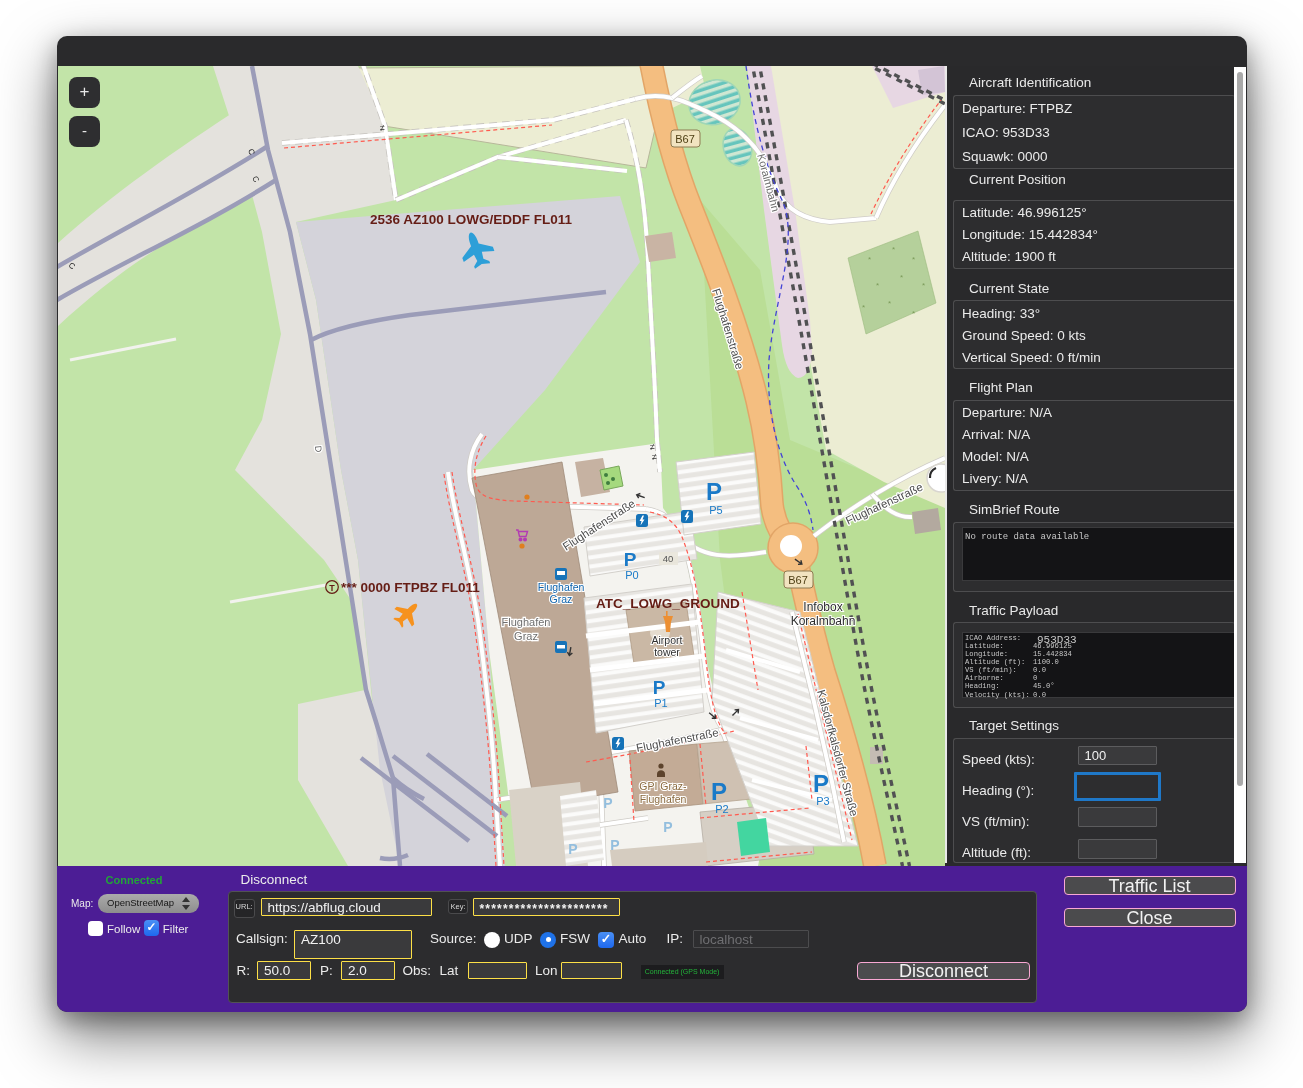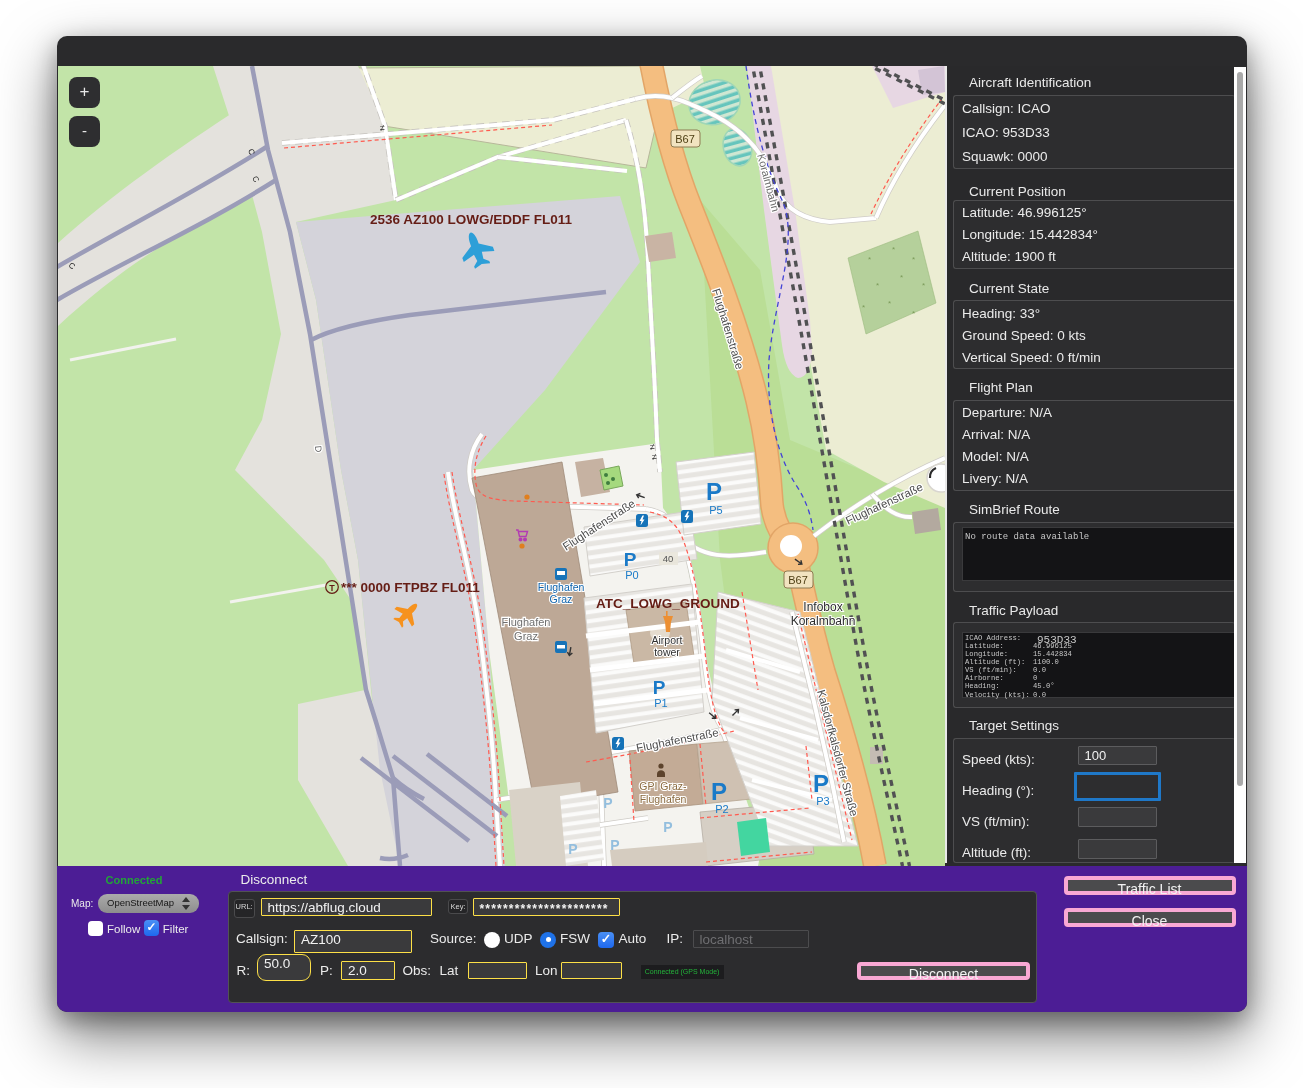--- a/index.html
+++ b/index.html
@@ -15,21 +15,21 @@
   .sbox{position:absolute;left:6px;width:282px;border:1px solid #4d4d4f;border-radius:3px;background:#2d2d2f;border-right:none;}
   .srow{position:absolute;left:15px;color:#ebebeb;font-size:13.5px;white-space:nowrap;}
   .darkbox{position:absolute;background:#141416;border:1px solid #3a3a3c;}
   .mono{font-family:"Liberation Mono",monospace;color:#c8c8c8;white-space:pre;}
   .sinput{position:absolute;background:#3a3a3c;border:1px solid #5c5c5e;border-radius:1px;color:#f0f0f0;font-size:13px;padding-left:6px;}
   .scroll{position:absolute;left:1177px;top:31px;width:12px;height:796px;background:#ffffff;}
   .thumb{position:absolute;left:3px;top:5px;width:6px;height:714px;background:#a9a9a9;border-radius:3px;}
   .panel{position:absolute;left:0;top:830px;width:100%;height:146px;background:#4c1d95;border-radius:0 0 10px 10px;}
   .plabel{position:absolute;color:#ebebeb;font-size:13.5px;white-space:nowrap;}
   .pinput{position:absolute;background:#3a3a3c;border:1px solid #fde047;border-radius:1px;color:#f2f2f2;font-size:13.5px;padding-left:6px;white-space:nowrap;}
-  .btn{position:absolute;background:#4b4b4d;border:4px solid #f9a8d4;border-radius:4px;color:#f2f2f2;font-size:14px;text-align:center;}
+  .btn{position:absolute;background:#4b4b4d;border:1px solid #f9a8d4;border-radius:4px;color:#f2f2f2;font-size:18px;text-align:center;}
   .tinylab{position:absolute;background:#252527;border:1px solid #4a4a4c;border-radius:3px;color:#d8d8d8;font-size:7.5px;text-align:center;}
 </style>
 </head>
 <body>
 <div class="window">
   <div class="mapwrap">
     <svg width="887" height="800" viewBox="58 66 887 800" xmlns="http://www.w3.org/2000/svg" style="position:absolute;left:0;top:0;">
 <defs>
 <pattern id="pkh" width="12" height="9" patternUnits="userSpaceOnUse" patternTransform="rotate(-8)">
   <rect width="12" height="9" fill="#e7e5e1"></rect>
@@ -251,34 +251,34 @@
 <circle cx="332" cy="587" r="6.3" fill="none" stroke="#651d15" stroke-width="1.2"></circle>
         <text x="332" y="591" font-size="9" fill="#651d15" text-anchor="middle" font-weight="bold">T</text>
 <text x="341" y="592" font-size="13.5" fill="#651d15" font-weight="bold">*** 0000 FTPBZ FL011</text>
 <text x="596" y="608" font-size="13.5" fill="#651d15" font-weight="bold">ATC_LOWG_GROUND</text>
 </svg>
     <div class="zbtn" style="left:11px;top:11px;">+</div>
     <div class="zbtn" style="left:11px;top:50px;font-size:15px;">-</div>
   </div>
   <div class="sidebar">
     <div class="shead" style="left:22px;top:9px;">Aircraft Identification</div>
-<div class="shead" style="left:22px;top:118px;">Current Position</div>
+<div class="shead" style="left:22px;top:106px;">Current Position</div>
 <div class="shead" style="left:22px;top:214.5px;">Current State</div>
 <div class="shead" style="left:22px;top:314px;">Flight Plan</div>
 <div class="shead" style="left:22px;top:436px;">SimBrief Route</div>
 <div class="shead" style="left:22px;top:536.5px;">Traffic Payload</div>
 <div class="shead" style="left:22px;top:652px;">Target Settings</div>
 <div class="sbox" style="top:28.5px;height:74px;"></div>
 <div class="sbox" style="top:134px;height:69px;"></div>
 <div class="sbox" style="top:234px;height:69px;"></div>
 <div class="sbox" style="top:334px;height:90.5px;"></div>
 <div class="sbox" style="top:456px;height:69.5px;"></div>
 <div class="sbox" style="top:556px;height:85.5px;"></div>
 <div class="sbox" style="top:672px;height:125px;"></div>
-<div class="srow" style="top:35px;">Callsign: ICAO</div>
+<div class="srow" style="top:35px;">Departure: FTPBZ</div>
 <div class="srow" style="top:59px;">ICAO: 953D33</div>
 <div class="srow" style="top:83px;">Squawk: 0000</div>
 <div class="srow" style="top:139px;">Latitude: 46.996125°</div>
 <div class="srow" style="top:161px;">Longitude: 15.442834°</div>
 <div class="srow" style="top:183px;">Altitude: 1900 ft</div>
 <div class="srow" style="top:240px;">Heading: 33°</div>
 <div class="srow" style="top:262px;">Ground Speed: 0 kts</div>
 <div class="srow" style="top:284px;">Vertical Speed: 0 ft/min</div>
 <div class="srow" style="top:339px;">Departure: N/A</div>
 <div class="srow" style="top:361px;">Arrival: N/A</div>
@@ -325,33 +325,33 @@
 <div class="plabel" style="left:50px;top:56.5px;font-size:11.5px;">Follow</div>
 <div style="position:absolute;left:86.8px;top:54px;width:15.5px;height:15.5px;border-radius:4px;background:linear-gradient(#4a90f5,#1e68ee);color:#fff;font-size:12px;font-weight:bold;text-align:center;line-height:15px;">✓</div>
 <div class="plabel" style="left:105.8px;top:56.5px;font-size:11.5px;">Filter</div>
 <div class="plabel" style="left:183.6px;top:6px;">Disconnect</div>
 <div style="position:absolute;left:170.7px;top:25px;width:809px;height:111.5px;border:1px solid #525254;border-radius:4px;background:#2c2c2e;"></div>
 <div class="tinylab" style="left:176.6px;top:33px;width:21px;height:19px;line-height:14px;">URL:</div>
 <div class="pinput" style="left:203.5px;top:31.5px;width:171.5px;height:18px;line-height:17px;">https://abflug.cloud</div>
 <div class="tinylab" style="left:391px;top:33px;width:20px;height:15px;line-height:14px;">Key:</div>
 <div class="pinput" style="left:415.5px;top:31.5px;width:147px;height:18px;line-height:21px;font-weight:bold;letter-spacing:1.2px;font-size:12px;">**********************</div>
 <div class="plabel" style="left:179px;top:65px;">Callsign:</div>
-<div class="pinput" style="left:237px;top:63.5px;width:118px;height:23px;line-height:17.5px;">AZ100</div>
+<div class="pinput" style="left:237px;top:63.5px;width:118px;height:29px;line-height:17.5px;">AZ100</div>
 <div class="plabel" style="left:373px;top:65px;text-align:right;">Source:</div>
 <div style="position:absolute;left:427px;top:65.5px;width:16px;height:16px;border-radius:50%;background:#fff;"></div>
 <div class="plabel" style="left:447px;top:65px;">UDP</div>
 <div style="position:absolute;left:483px;top:65.5px;width:16px;height:16px;border-radius:50%;background:#1f72e8;"></div>
 <div style="position:absolute;left:488.5px;top:71px;width:5px;height:5px;border-radius:50%;background:#fff;"></div>
 <div class="plabel" style="left:503px;top:65px;">FSW</div>
 <div style="position:absolute;left:541px;top:65.5px;width:16px;height:16px;border-radius:4px;background:linear-gradient(#4a90f5,#1e68ee);color:#fff;font-size:12.5px;font-weight:bold;text-align:center;line-height:15.5px;">✓</div>
 <div class="plabel" style="left:561.5px;top:65px;">Auto</div>
 <div class="plabel" style="left:609.5px;top:65px;">IP:</div>
 <div class="pinput" style="left:635.5px;top:63.5px;width:116.5px;height:18px;line-height:17px;color:#6f6f72;background:#2e2e30;border-color:#4c4c4e;">localhost</div>
 <div class="plabel" style="left:179.5px;top:96.5px;">R:</div>
-<div class="pinput" style="left:200px;top:88px;width:53.5px;height:27px;line-height:17.5px;border-radius:9px;">50.0</div>
+<div class="pinput" style="left:200px;top:95px;width:53.5px;height:19px;line-height:17.5px;">50.0</div>
 <div class="plabel" style="left:263px;top:96.5px;">P:</div>
 <div class="pinput" style="left:284px;top:95px;width:53.5px;height:18.5px;line-height:17.5px;">2.0</div>
 <div class="plabel" style="left:345.5px;top:96.5px;">Obs:</div>
 <div class="plabel" style="left:382.5px;top:96.5px;">Lat</div>
 <div class="pinput" style="left:410.7px;top:95.5px;width:59px;height:17.5px;"></div>
 <div class="plabel" style="left:478px;top:96.5px;">Lon</div>
 <div class="pinput" style="left:504.4px;top:95.5px;width:60.5px;height:17.5px;"></div>
 <div style="position:absolute;left:583.6px;top:99px;width:83px;height:14px;background:#1c1c1e;color:#23b33a;font-size:7px;text-align:center;line-height:14px;">Connected (GPS Mode)</div>
 <div class="btn" style="left:800px;top:95.5px;width:173px;height:18.5px;line-height:17.5px;">Disconnect</div>
 <div class="btn" style="left:1006.5px;top:10px;width:172px;height:19px;line-height:18px;">Traffic List</div>

